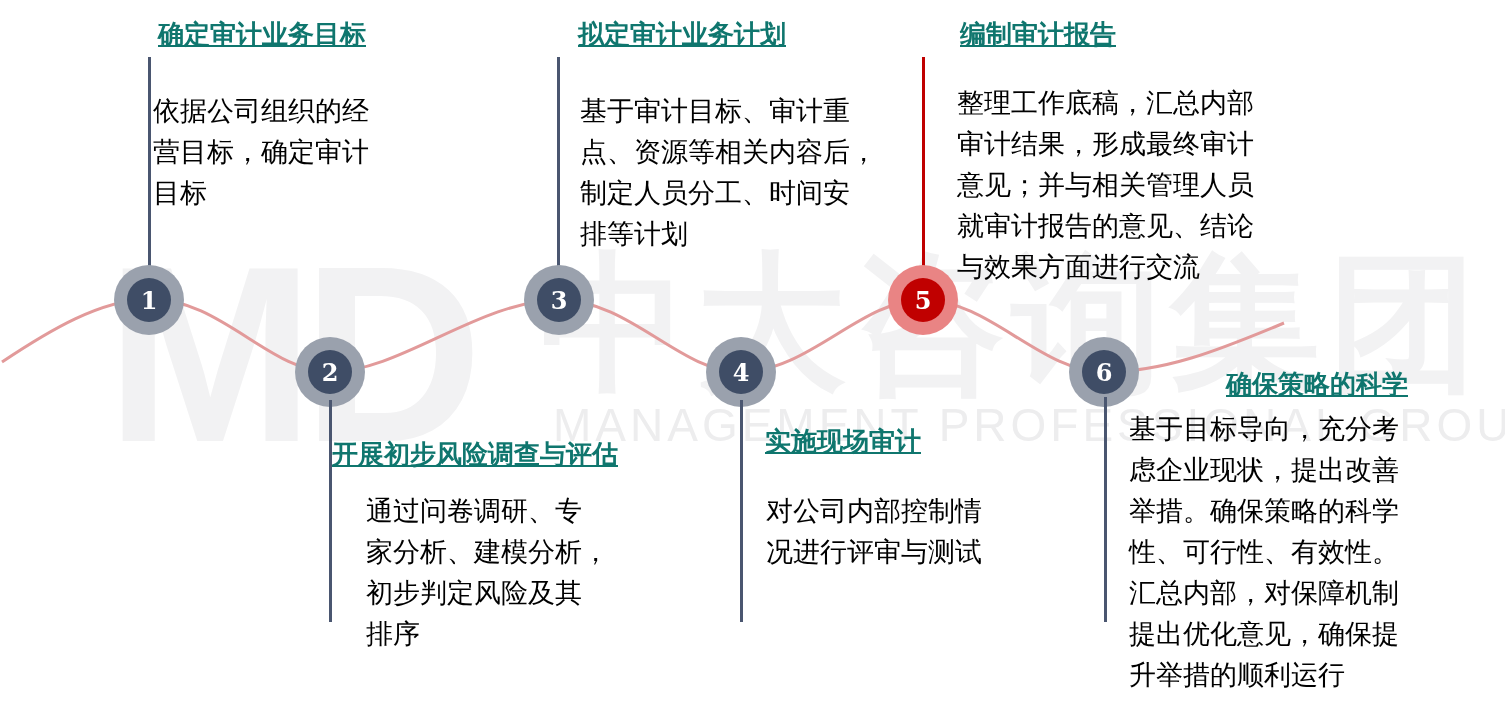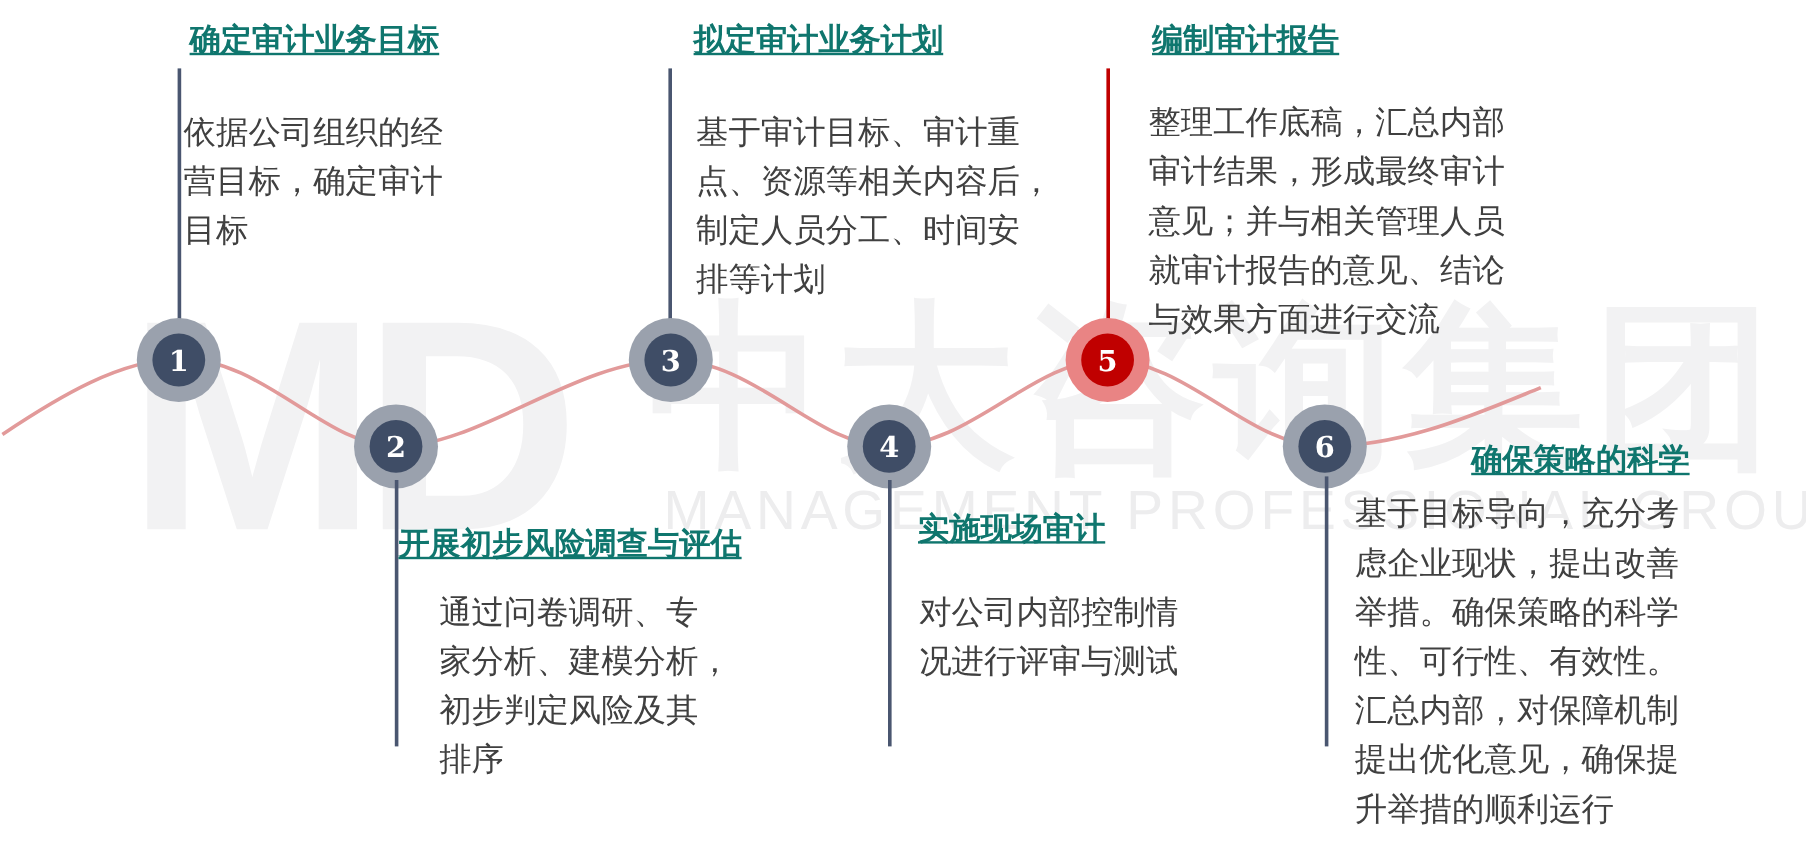--- a/index.html
+++ b/index.html
@@ -91,21 +91,21 @@
       font-size: 26px;
       line-height: 34px;
       color: #0f766e;
       white-space: nowrap;
       text-decoration: underline;
     }
     .desc {
       position: absolute;
       font-size: 27px;
       line-height: 41px;
-      color: #404040;
+      color: #000000;
     }
   </style>
 </head>
 <body>
 
 <div class="watermark">
   <div class="wm-logo">MD</div>
   <div class="wm-cn">中大咨询集团</div>
   <div class="wm-en">MANAGEMENT PROFESSIONAL GROUP</div>
 </div>

